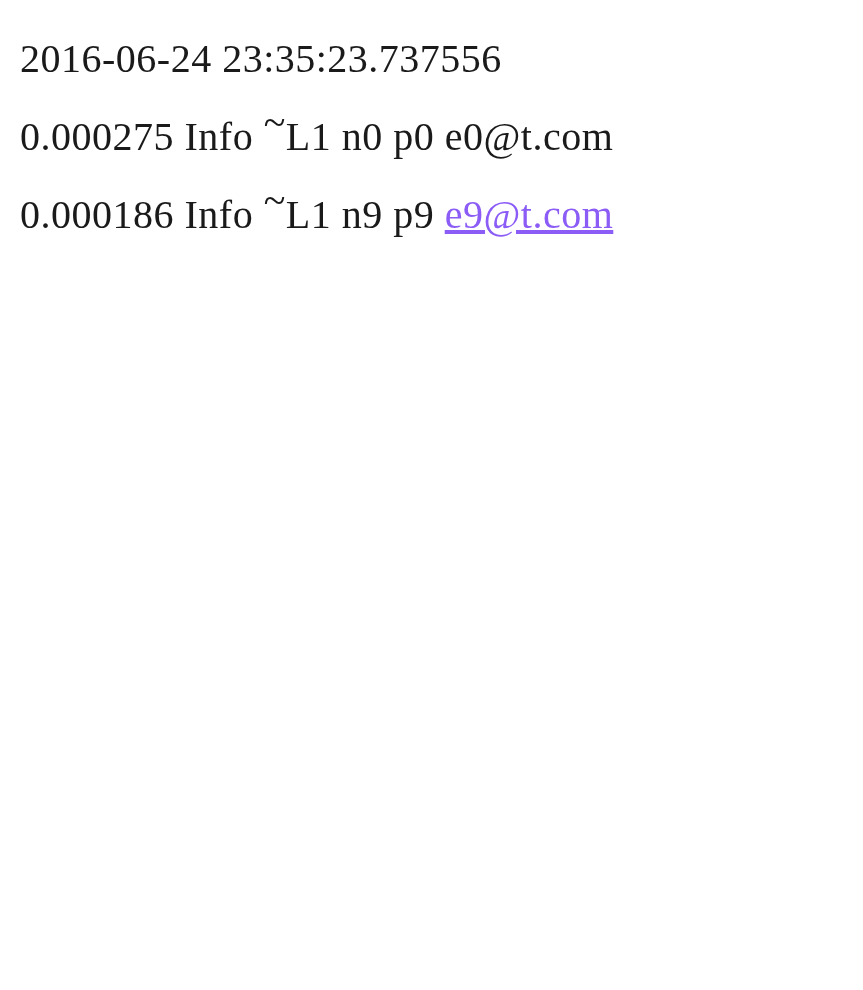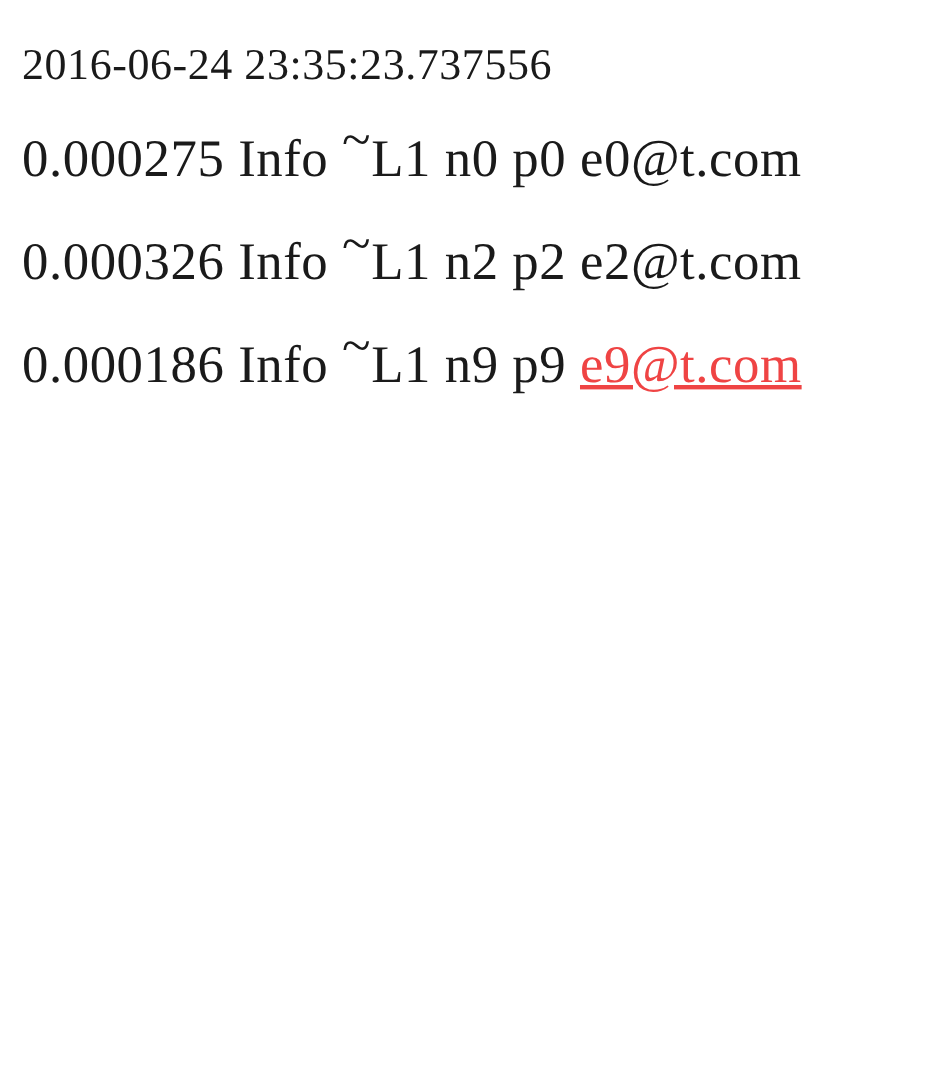--- a/index.html
+++ b/index.html
@@ -8,46 +8,45 @@
       background-color: #ffffff;
       width: 863px;
       box-sizing: border-box;
       font-family: "SimSun", "NSimSun", "MS Song", "FangSong", "KaiTi", serif;
     }
     .log-container {
       display: flex;
       flex-direction: column;
     }
     .log-line {
-      font-size: 48px;
+      font-size: 40px;
       line-height: 1.95;
       color: #1a1a1a;
       white-space: nowrap;
       letter-spacing: 0.5px;
     }
     .header-line {
       font-size: 40px;
       line-height: 1.95;
       color: #1a1a1a;
       letter-spacing: 0.5px;
     }
     .tilde {
       position: relative;
       display: inline-block;
       vertical-align: top;
       top: -0.35em;
     }
     a.email-link {
-      color: #ef4444;
+      color: #8b5cf6;
       text-decoration: underline;
     }
   </style>
 </head>
 <body>
 
 <div class="log-container">
   <div class="header-line">2016-06-24 23:35:23.737556</div>
   <div id="rows">
       <div class="log-line"><span>0.000275</span> <span>Info</span> <span class="tilde">~</span><span>L1</span> <span>n0</span> <span>p0</span> <span>e0@t.com</span></div>
-      <div class="log-line"><span>0.000326</span> <span>Info</span> <span class="tilde">~</span><span>L1</span> <span>n2</span> <span>p2</span> <span>e2@t.com</span></div>
       <div class="log-line"><span>0.000186</span> <span>Info</span> <span class="tilde">~</span><span>L1</span> <span>n9</span> <span>p9</span> <a class="email-link">e9@t.com</a></div>
     </div>
 </div>
 
 </body></html>

